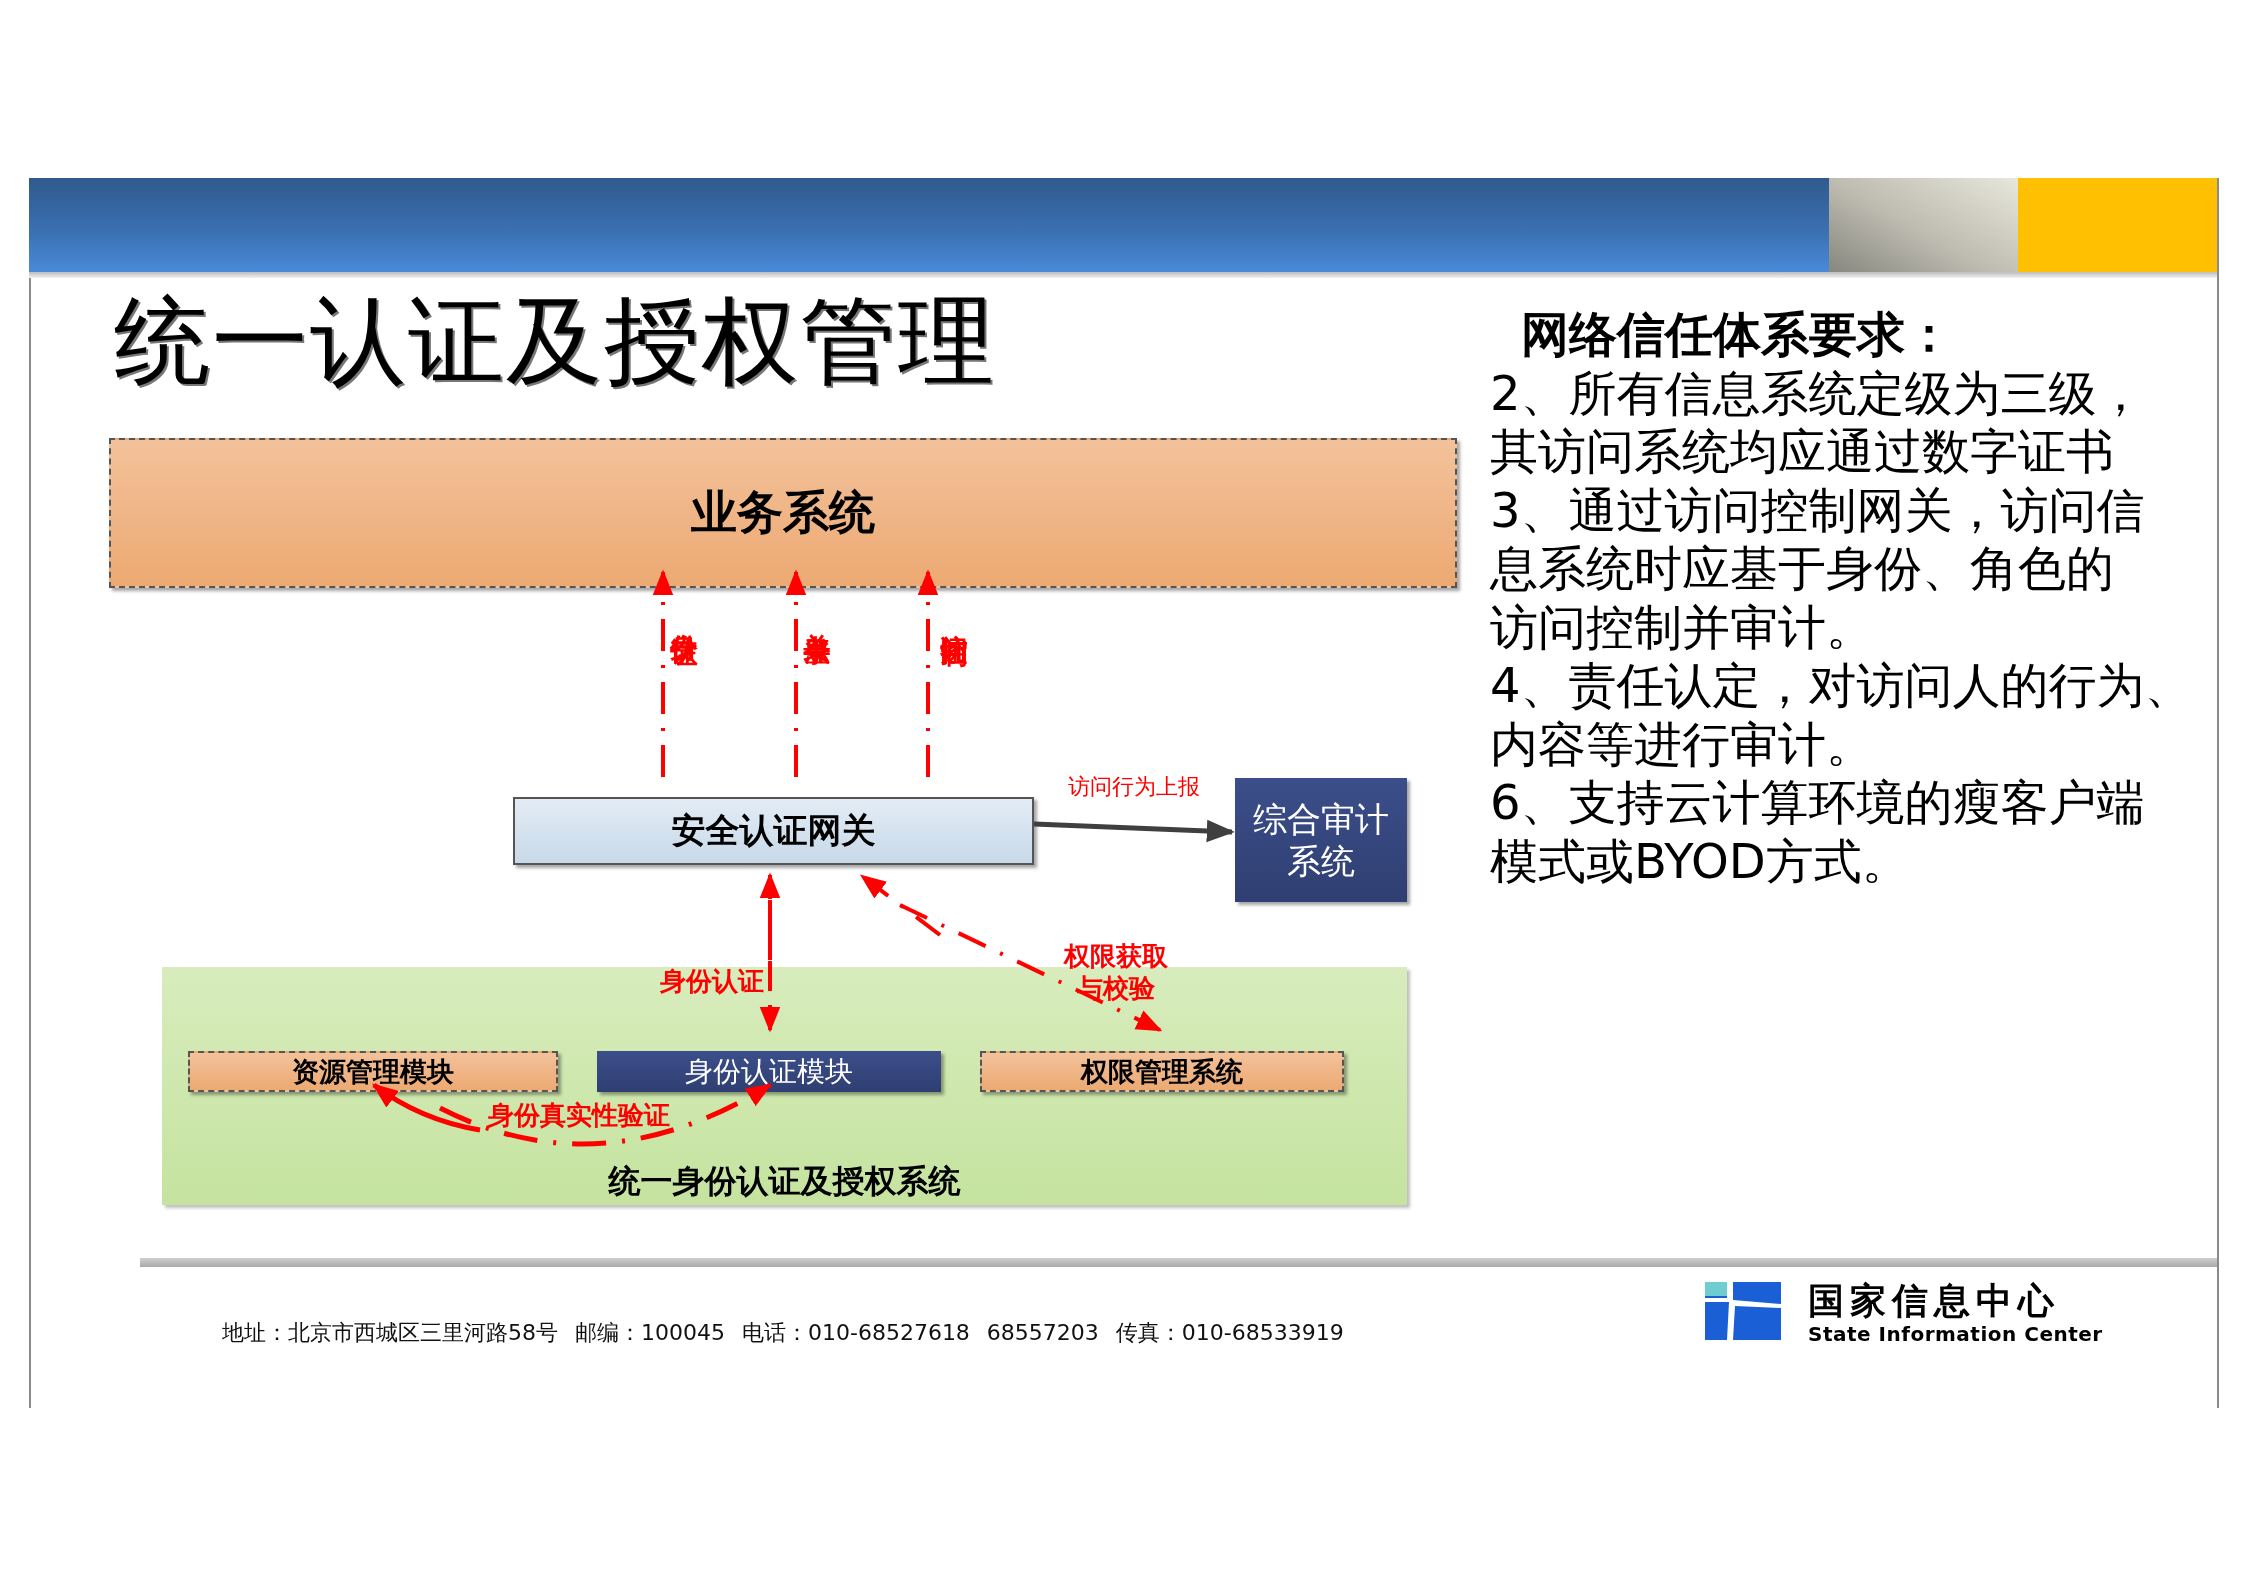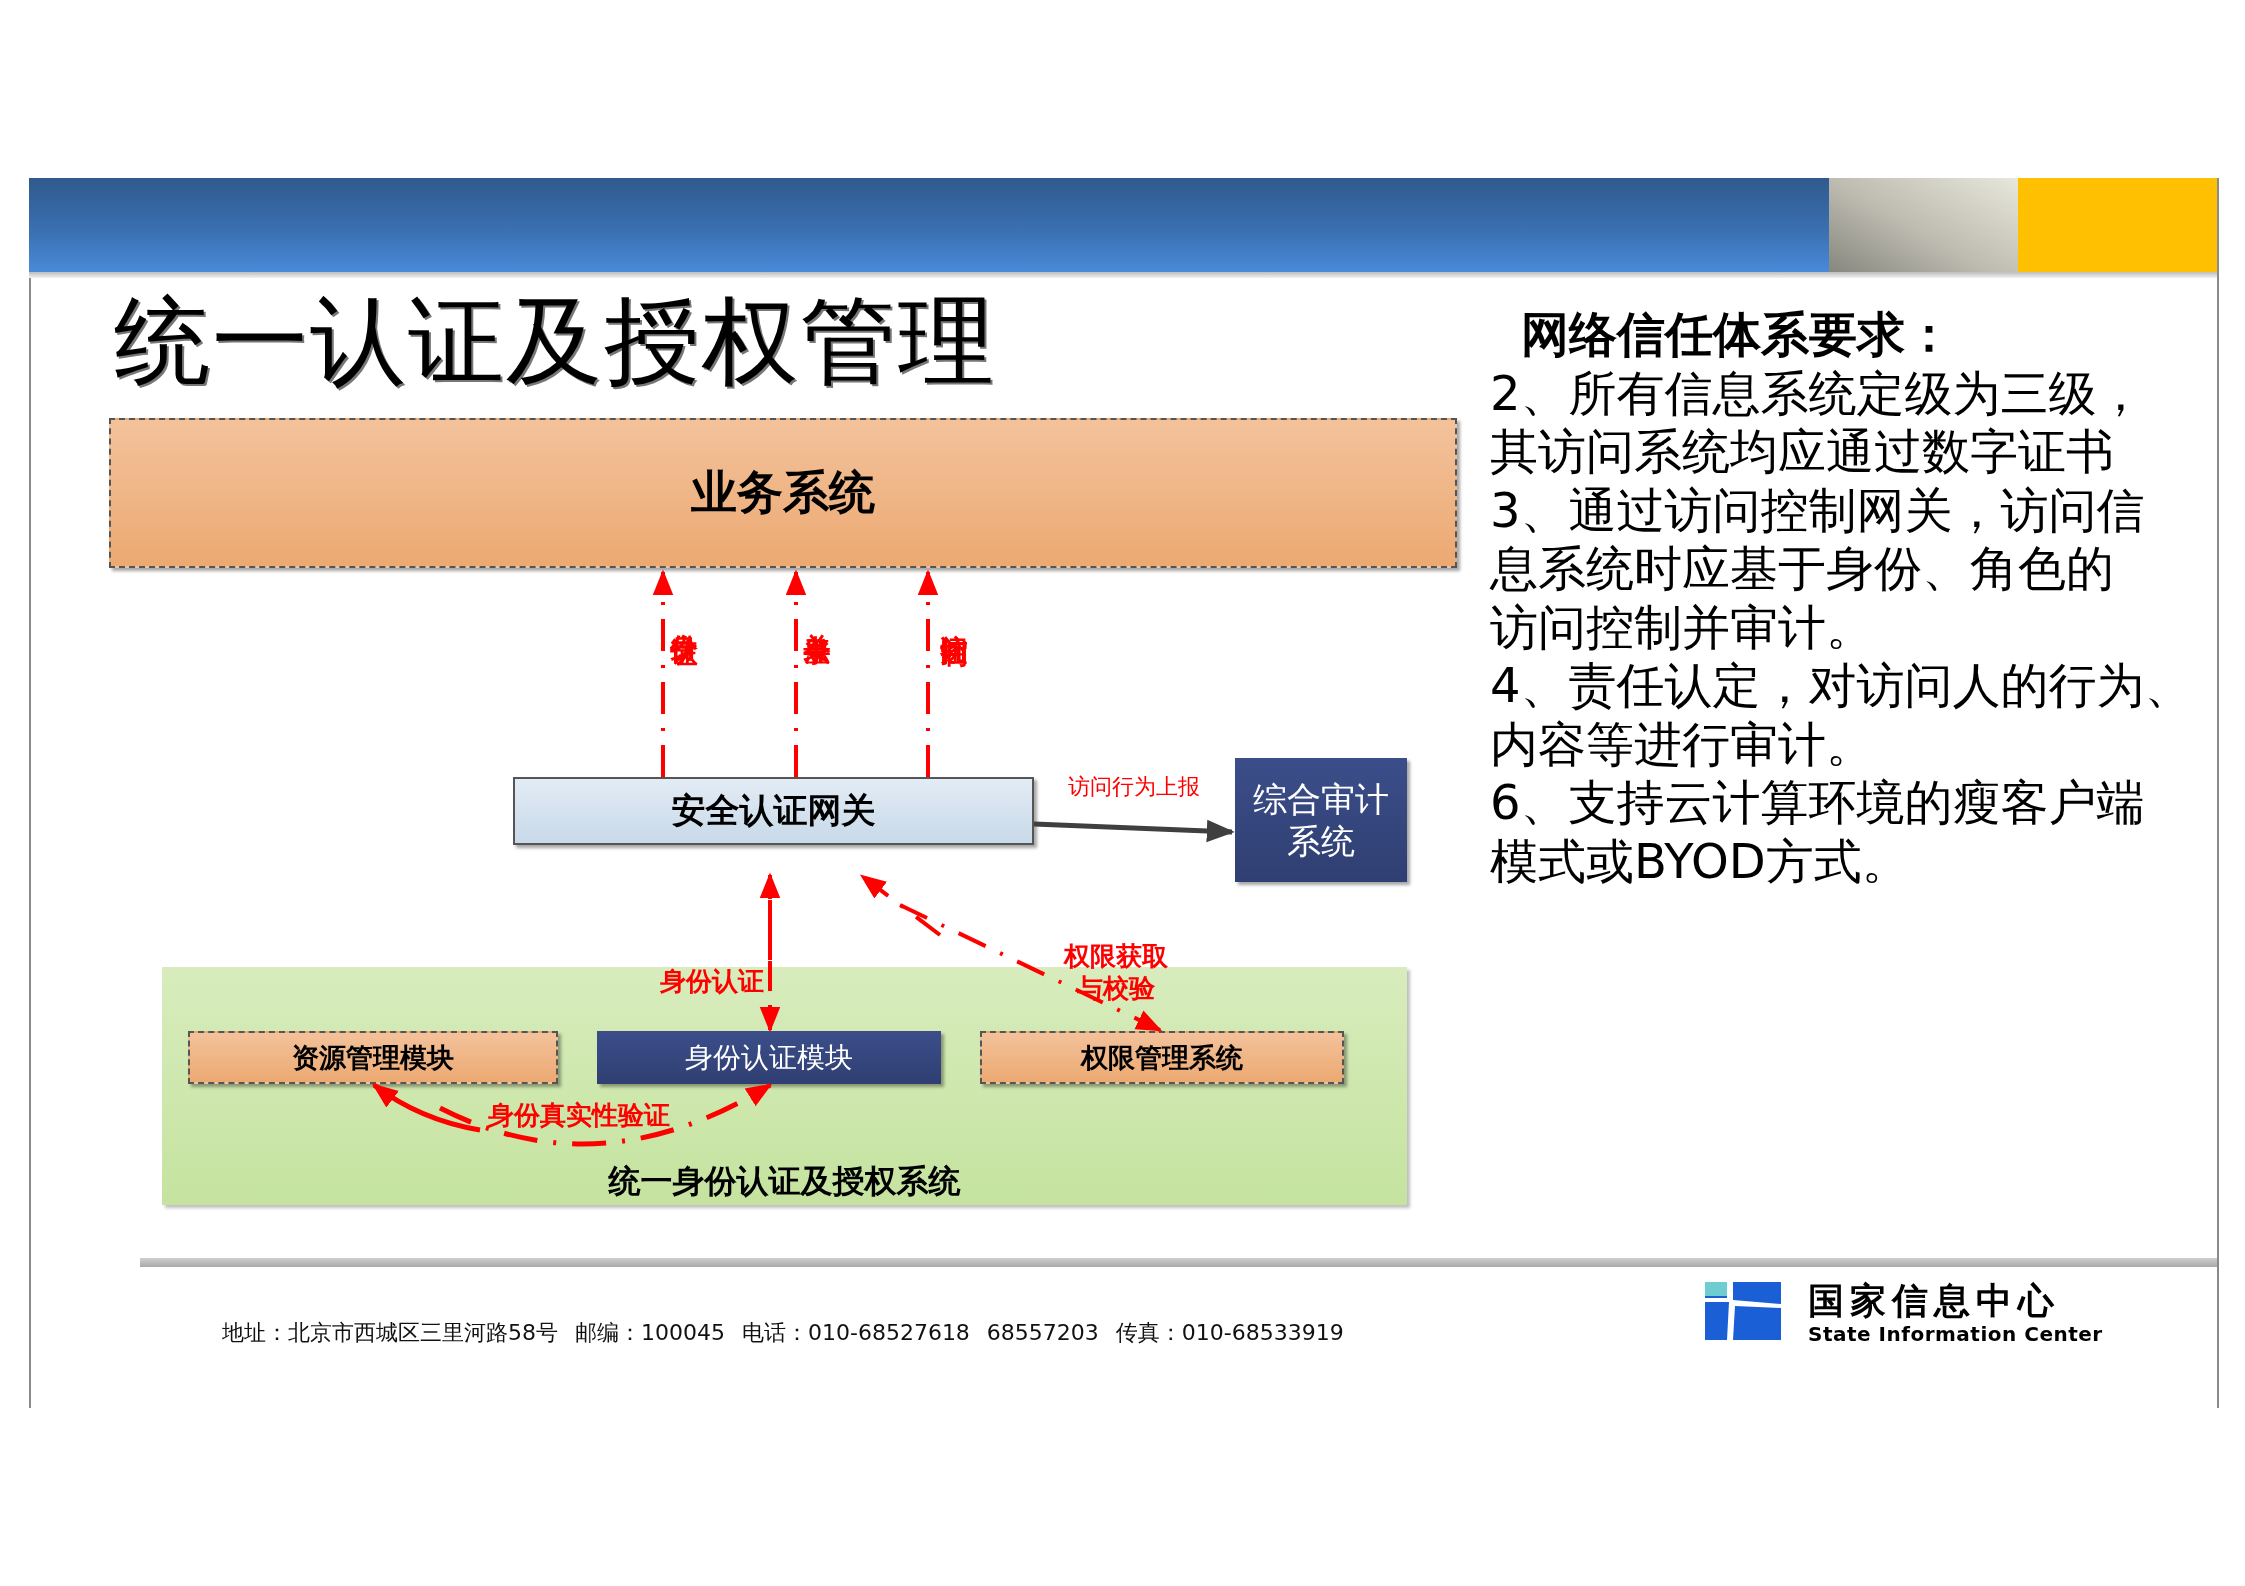--- a/index.html
+++ b/index.html
@@ -13,31 +13,31 @@
   .header-gray { position: absolute; left: 1829px; top: 178px; height: 94px; width: 189px;
     background: linear-gradient(30deg, #87877f 0%, #bdbbb0 45%, #e8e7dc 100%); }
   .header-yellow { position: absolute; left: 2018px; top: 178px; height: 94px; width: 199px; background: #fec000; }
   .header-shadow { position: absolute; left: 29px; top: 272px; height: 6px; width: 2188px;
     background: linear-gradient(180deg, #bdbdbd, #f2f2f2); }
 
   .title { position: absolute; left: 114px; top: 286px; font-family: "DejaVu Serif", "Liberation Serif", serif;
     font-size: 96px; line-height: 110px; letter-spacing: 2px; text-shadow: 2px 2px 0 #777; white-space: nowrap; }
 
   
-  .box { position: absolute; display: flex; align-items: center; justify-content: center; text-align: center; }
+  .box { position: absolute; display: flex; align-items: center; justify-content: center; text-align: center; margin-top: 20px; }
   .orange { background: linear-gradient(180deg, #f3c29b 0%, #eca972 100%); border: 2px dashed #555; box-shadow: 3px 3px 3px rgba(0,0,0,0.35); }
   .navy { background: linear-gradient(180deg, #3c4e8a 0%, #2f3f72 100%); color: #fff; box-shadow: 3px 3px 3px rgba(0,0,0,0.35); }
   .biz { left: 109px; top: 418px; width: 1348px; height: 150px; font-size: 46px; font-weight: bold; }
   .gateway { left: 513px; top: 777px; width: 521px; height: 68px; border: 2px solid #555;
     background: linear-gradient(180deg, #e3ecf5 0%, #c8d9e9 100%); font-size: 34px; font-weight: bold;
     box-shadow: 3px 3px 3px rgba(0,0,0,0.35); }
   .audit { left: 1235px; top: 758px; width: 172px; height: 124px; font-size: 34px; line-height: 42px; flex-direction: column; }
   .green-area { position: absolute; left: 162px; top: 967px; width: 1245px; height: 238px;
     background: linear-gradient(180deg, #d8ecbd 0%, #c5e39f 100%); box-shadow: 3px 3px 3px rgba(0,0,0,0.25); }
-  .mod { top: 1031px; height: 53px; font-size: 27px; font-weight: bold; }
+  .mod { top: 1031px; height: 41px; font-size: 27px; font-weight: bold; }
   .mod-res { left: 188px; width: 370px; }
   .mod-id { left: 597px; width: 344px; font-weight: normal; font-size: 28px; }
   .mod-perm { left: 980px; width: 364px; }
   .group-label { position: absolute; left: 162px; top: 1160px; width: 1245px; text-align: center;
     font-size: 32px; font-weight: bold; }
 
   .red-label { position: absolute; color: #ff0000; font-weight: bold; font-size: 26px; white-space: nowrap; }
   .vert { writing-mode: vertical-rl; text-orientation: upright; font-size: 27px; letter-spacing: 2px; line-height: 28px; }
   .red-thin { position: absolute; color: #ff0000; font-size: 22px; white-space: nowrap; }
 

